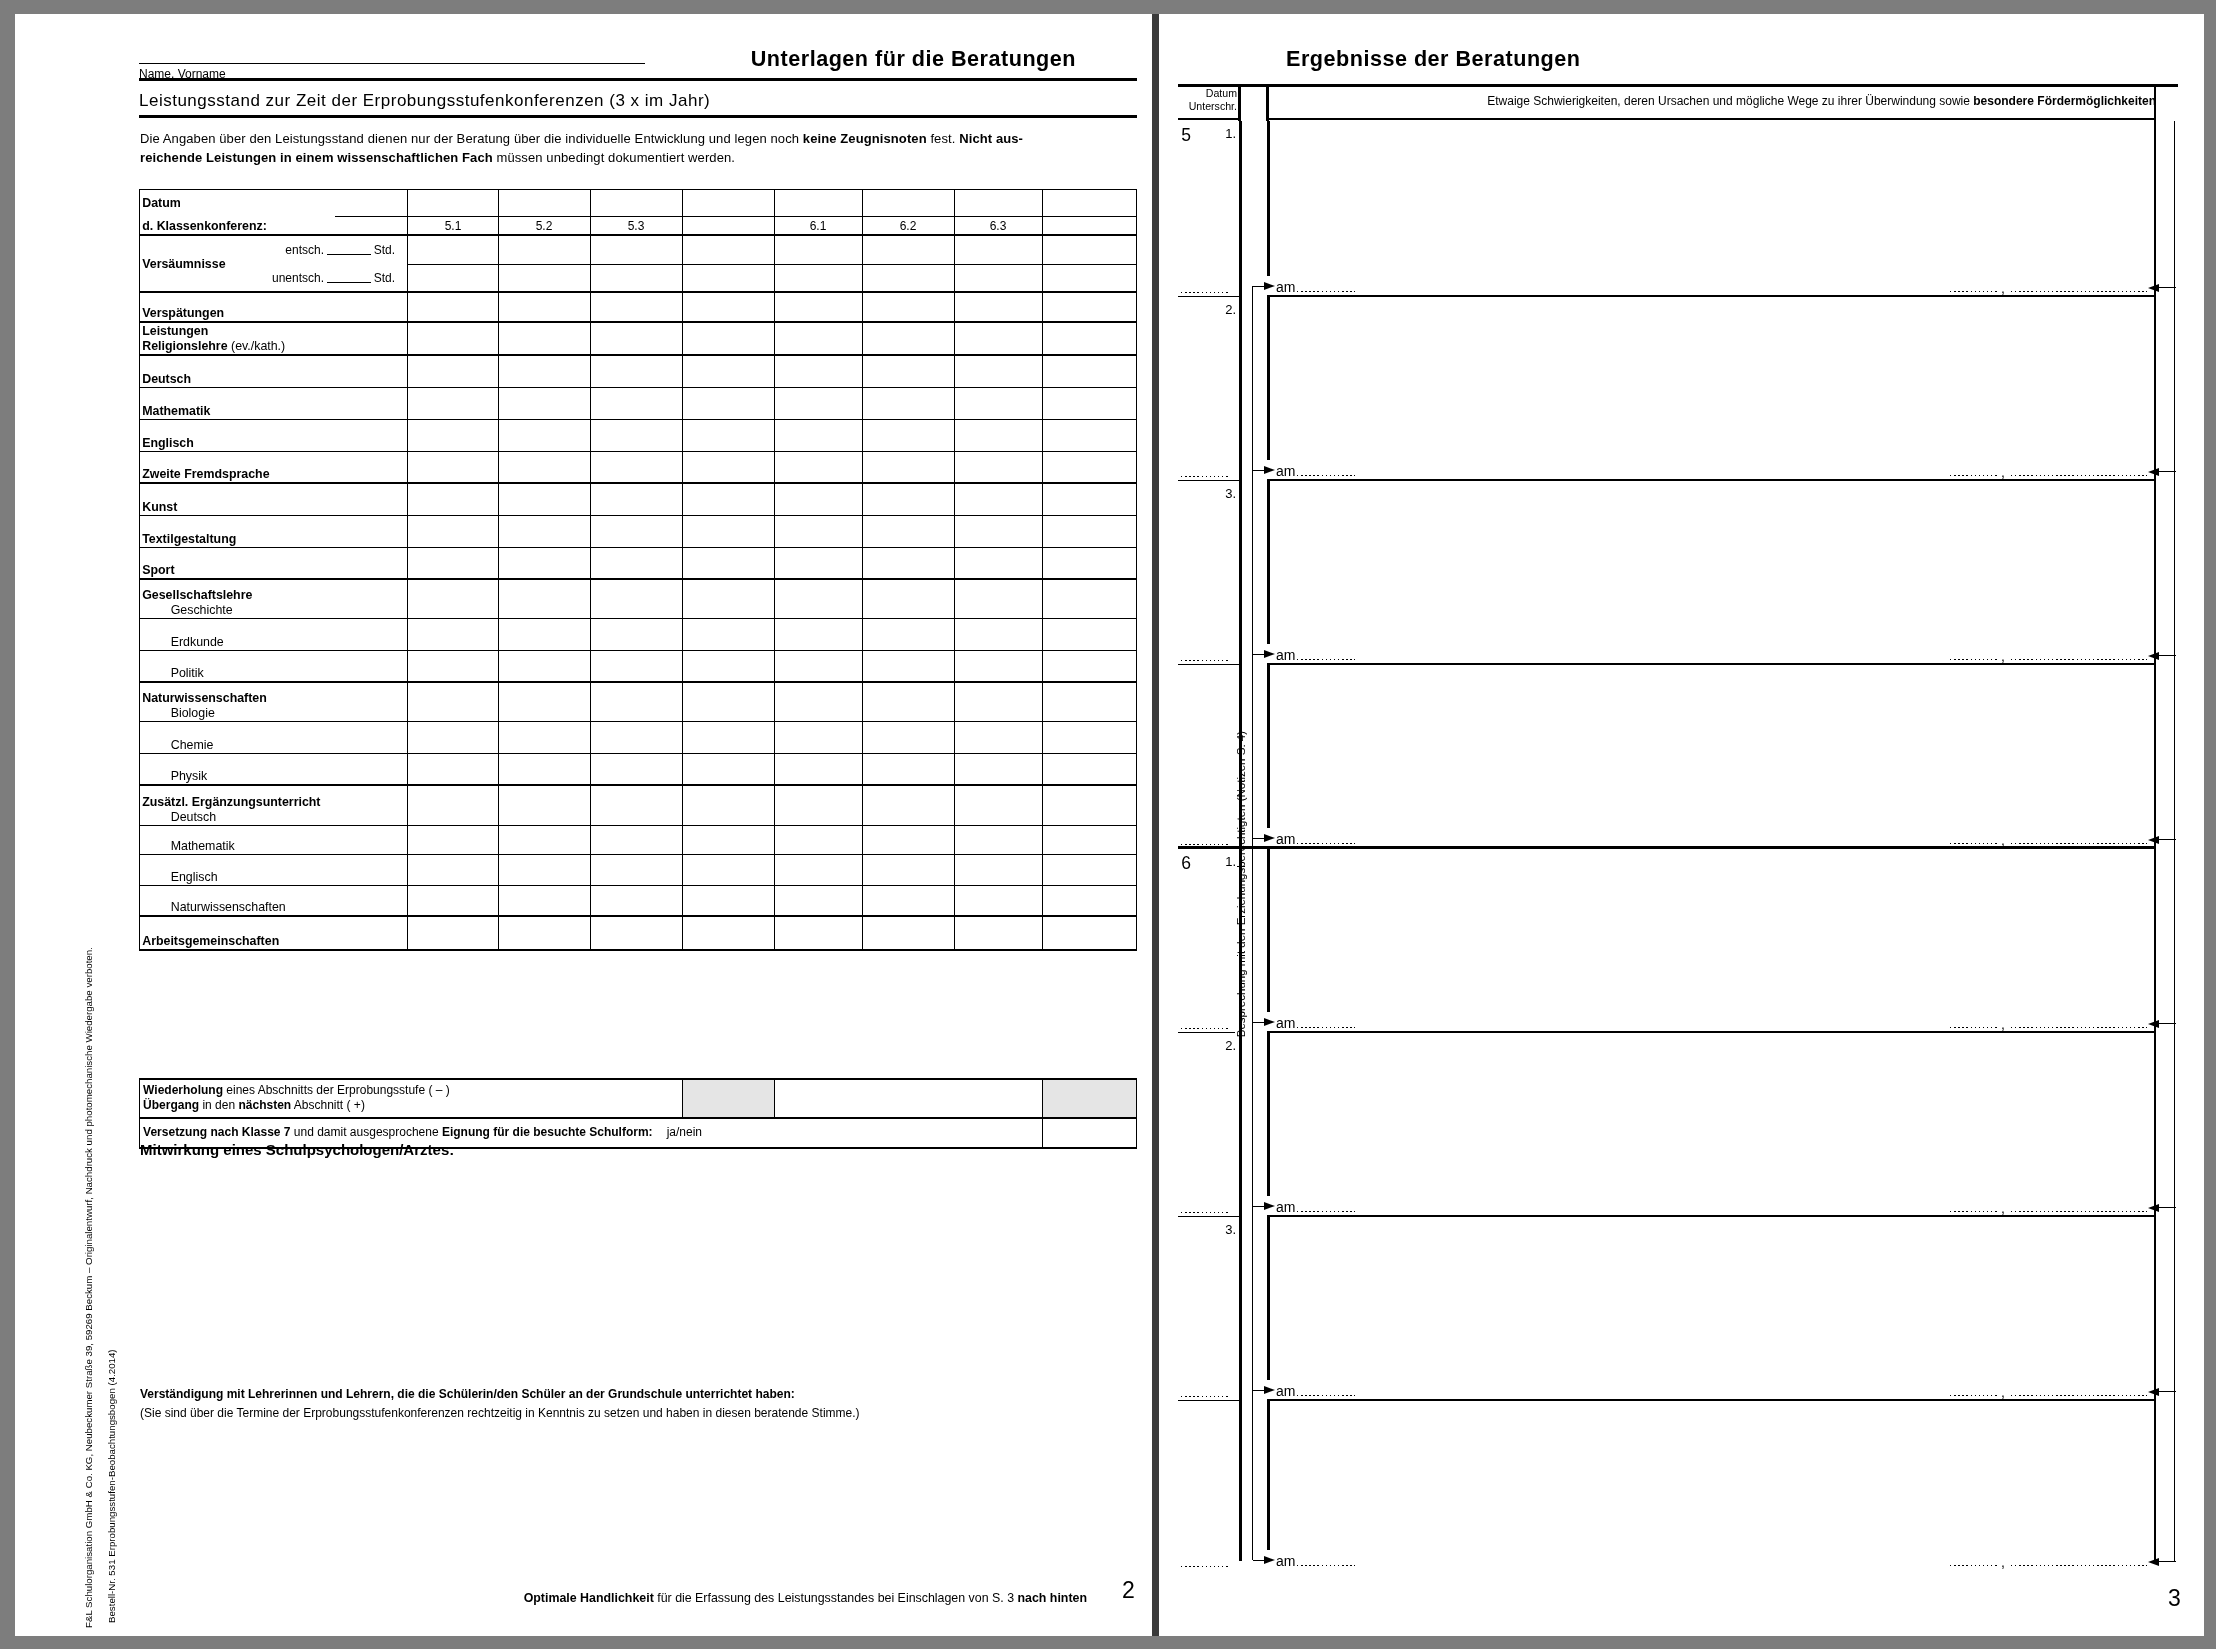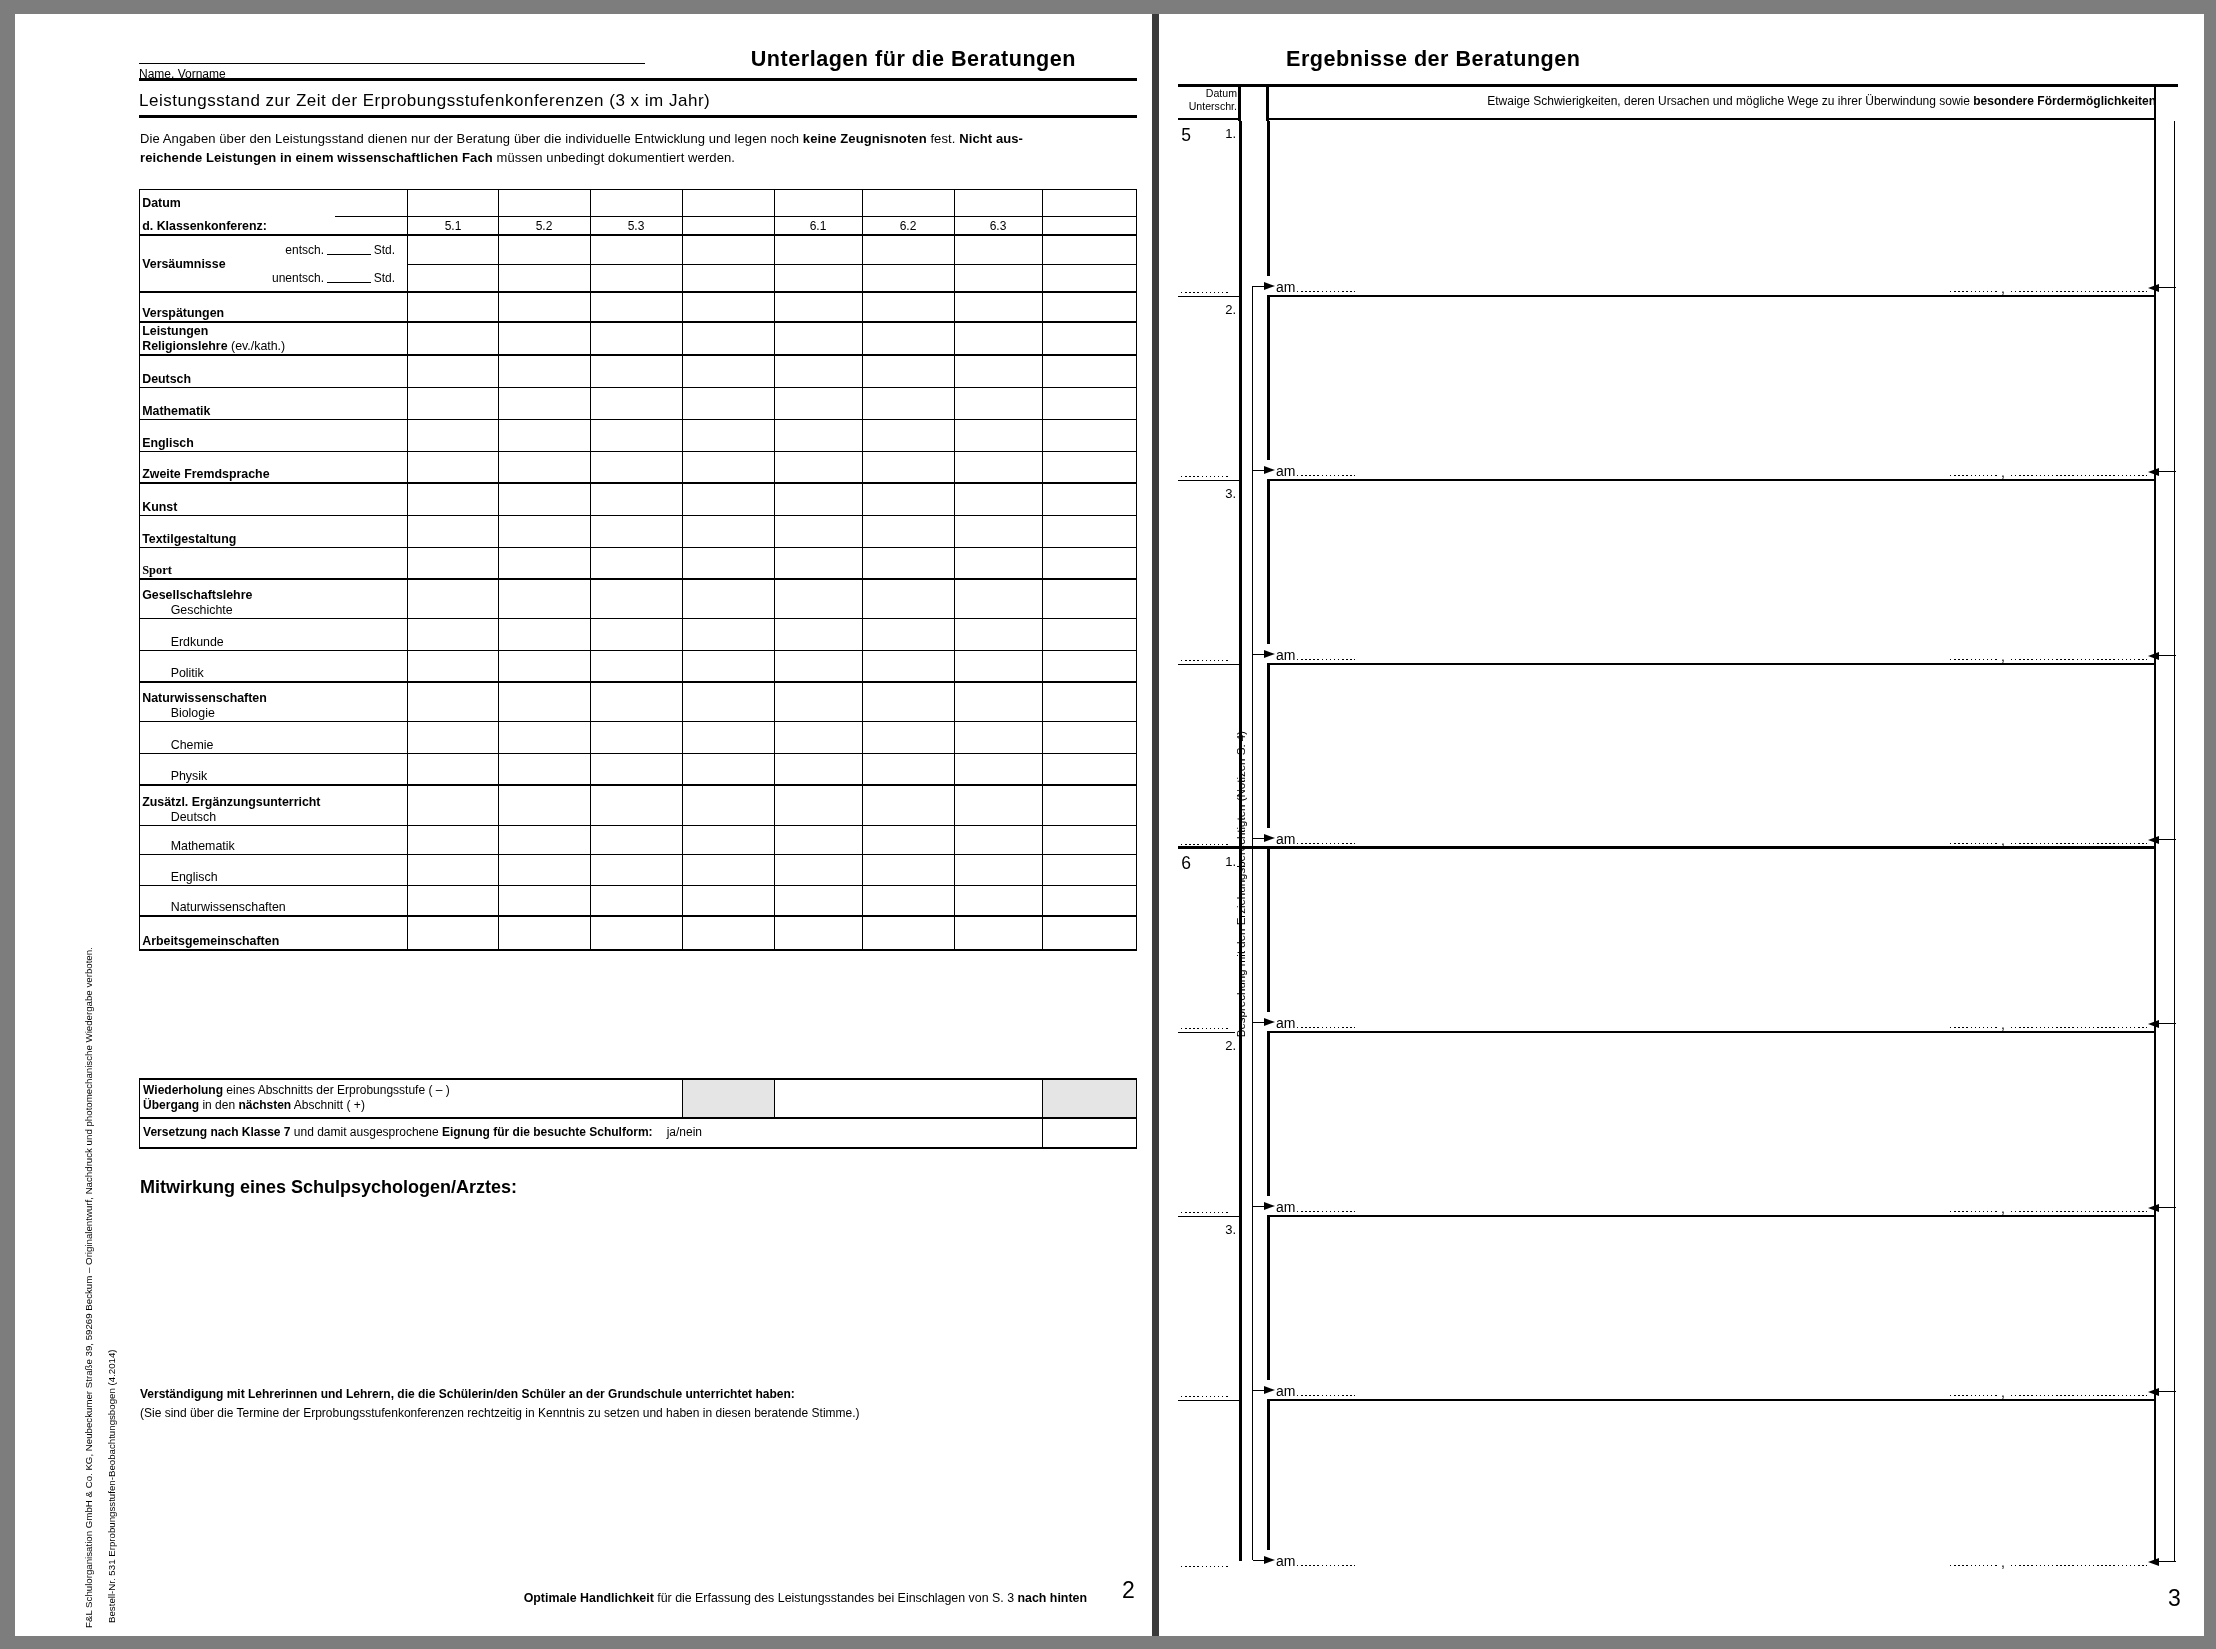--- a/index.html
+++ b/index.html
@@ -162,21 +162,21 @@
         <span class="ln b">Kunst</span>
         <span class="ln"><span></span><span class="reg"></span></span>
       </div>
 
 
       <div class="trow lrow" style="height: 32px;">
         <span class="ln b">Textilgestaltung</span>
         <span class="ln"><span></span><span class="reg"></span></span>
       </div>
 
-      <div class="trow lrow thick" style="height: 32px; font-family: Liberation Serif, serif;">
+      <div class="trow lrow thick" style="height: 32px;">
         <span class="ln b">Sport</span>
         <span class="ln"><span></span><span class="reg"></span></span>
       </div>
 
       <div class="trow lrow" style="height: 39px;">
         <span class="ln b">Gesellschaftslehre</span>
         <span class="ln ind"><span>Geschichte</span><span class="reg"></span></span>
       </div>
 
       <div class="trow lrow" style="height: 32px;">
@@ -243,21 +243,21 @@
     <div class="vline" style="left:903px;top:0;width:0.9px;height:69px"></div>
     <div class="abs" style="left:4.1px;top:4.6px;line-height:15.6px">
       <div><span class="b">Wiederholung</span><span> eines Abschnitts der Erprobungsstufe ( – )</span></div>
       <div><span class="b">Übergang</span><span> in den </span><span class="b">nächsten</span><span> Abschnitt ( +)</span></div>
     </div>
     <div class="abs" style="left:4.1px;top:47px">
       <span class="b">Versetzung nach Klasse 7</span><span> und damit ausgesprochene </span><span class="b">Eignung für die besuchte Schulform:</span><span style="margin-left:14px">ja/nein</span>
     </div>
   </div>
 
-  <div class="abs b" style="left:140px;top:1177px;font-size:18px">Mitwirkung eines Schulpsychologen/Arztes:</div>
+  <div class="abs b" style="left:140px;top:1141px;font-size:15px">Mitwirkung eines Schulpsychologen/Arztes:</div>
   <div class="abs b" style="left:140px;top:1387px;font-size:12px">Verständigung mit Lehrerinnen und Lehrern, die die Schülerin/den Schüler an der Grundschule unterrichtet haben:</div>
   <div class="abs" style="left:140px;top:1406px;font-size:12px">(Sie sind über die Termine der Erprobungsstufenkonferenzen rechtzeitig in Kenntnis zu setzen und haben in diesen beratende Stimme.)</div>
 
   <div class="abs" style="left:139px;top:1591px;width:948px;text-align:right;font-size:12.4px">
     <span class="b">Optimale Handlichkeit</span><span> für die Erfassung des Leistungsstandes bei Einschlagen von S. 3 </span><span class="b">nach hinten</span>
   </div>
   <div class="abs" style="left:1122px;top:1577px;font-size:23px">2</div>
 
   <div class="vtext ccw" style="left:117px;top:1612px;font-size:9.7px">Bestell-Nr. 531 Erprobungsstufen-Beobachtungsbogen (4.2014)</div>
   <div class="vtext ccw" style="left:94px;top:1617px;font-size:9.7px">F&amp;L Schulorganisation GmbH &amp; Co. KG, Neubeckumer Straße 39, 59269 Beckum – Originalentwurf, Nachdruck und photomechanische Wiedergabe verboten.</div>

